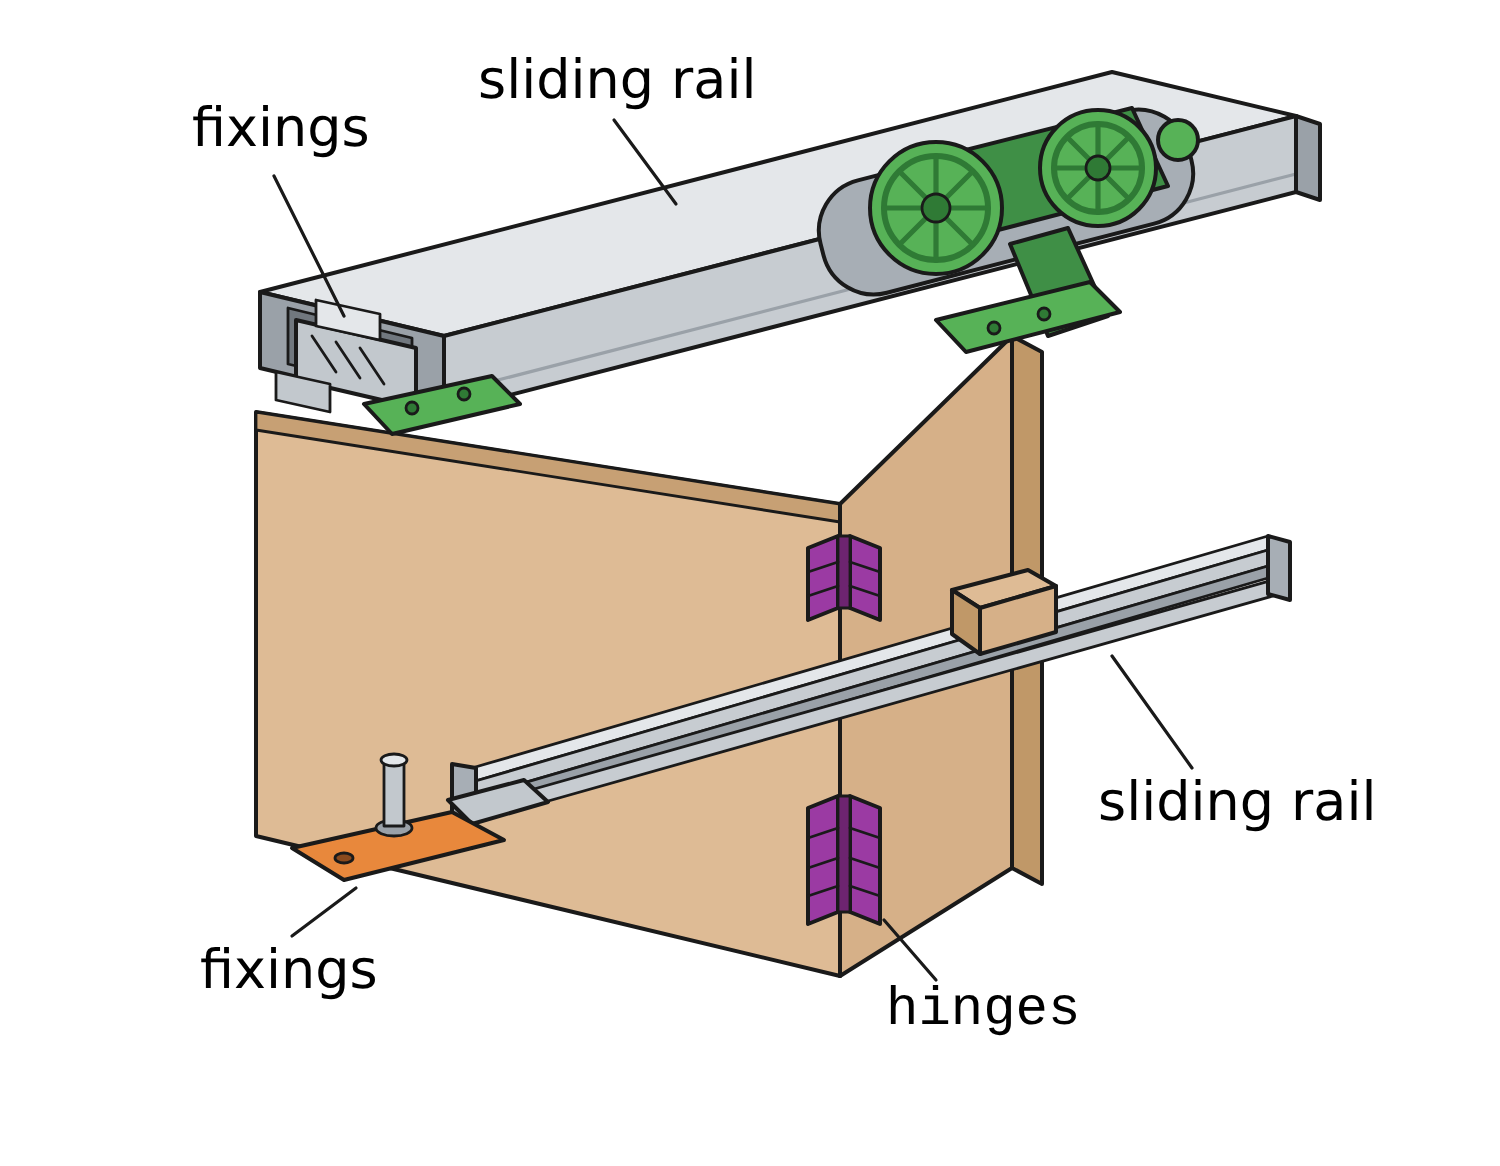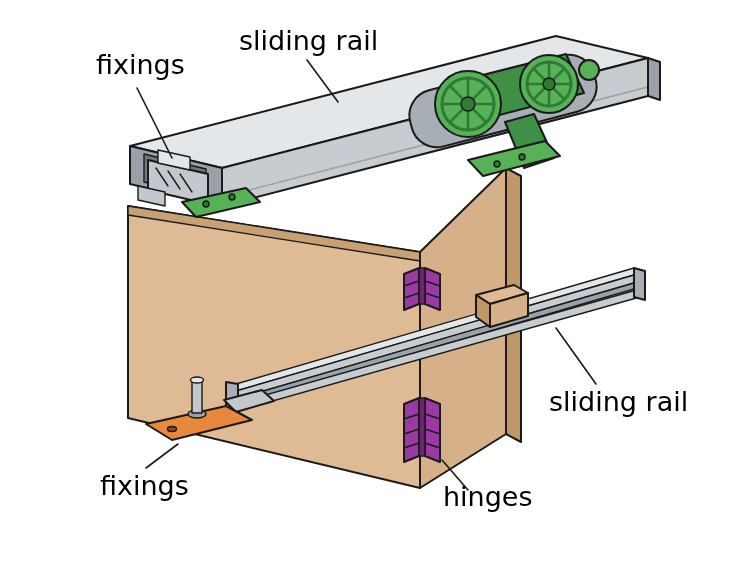--- a/index.html
+++ b/index.html
@@ -149,15 +149,15 @@
       <line x1="596" y1="384" x2="556" y2="328"></line>
       <line x1="146" y1="468" x2="178" y2="444"></line>
       <line x1="468" y1="490" x2="442" y2="460"></line>
     </g>
   </svg>
 
   <div class="label" style="left:96px;  top:50px;">fixings</div>
   <div class="label" style="left:239px; top:26px;">sliding rail</div>
   <div class="label" style="left:549px; top:387px;">sliding rail</div>
   <div class="label" style="left:100px; top:471px;">fixings</div>
-  <div class="label" style="left:443px; top:482px;">hinges</div>
+  <div class="label" style="left:443px; top:492px;font-family:Liberation Mono, monospace;">hinges</div>
 
 </div>
 
 </body></html>

